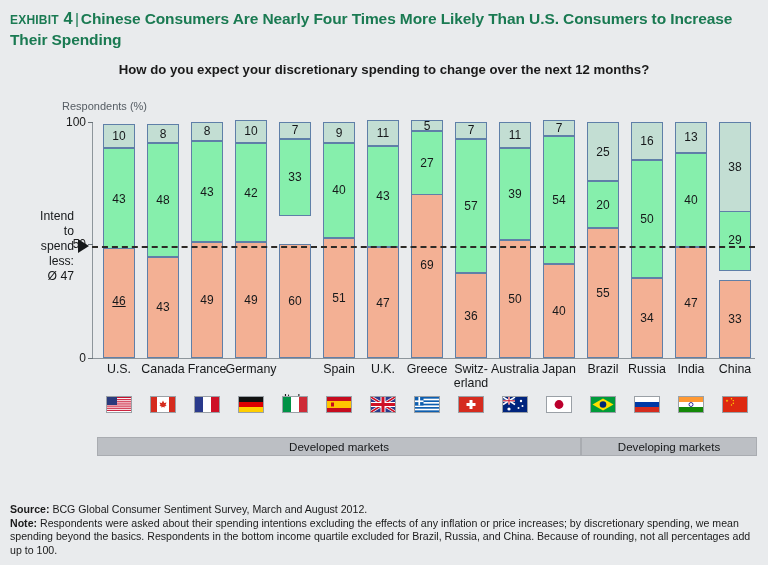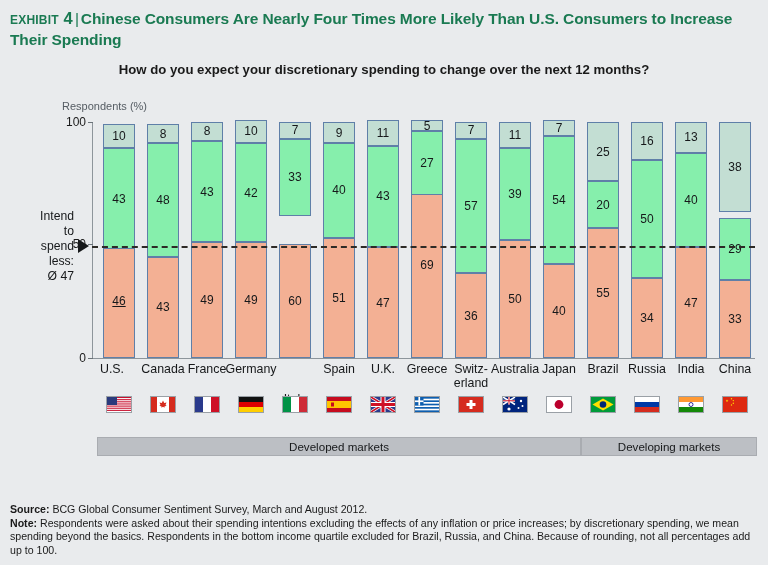--- a/index.html
+++ b/index.html
@@ -410,41 +410,41 @@
             <span>40</span>
           </div>
           <div class="seg seg-more" style="height: 30.68px; bottom: 205.32px;">
             <span>13</span>
           </div>
         </div>
         <div class="bar-col" style="left: 624px; height: 236px;">
           <div class="seg seg-less" style="height: 77.88px; bottom: 0px;">
             <span>33</span>
           </div>
-          <div class="seg seg-same" style="height: 62px; bottom: 78px;">
+          <div class="seg seg-same" style="height: 62px; bottom: 87px;">
             <span>29</span>
           </div>
           <div class="seg seg-more" style="height: 89.68px; bottom: 146.32px;">
             <span>38</span>
           </div>
         </div>
       </div>
 
     <div id="avg-line"></div>
     <div id="avg-marker"></div>
     <div id="avg-label">
       <div>Intend</div>
       <div>to</div>
       <div>spend</div>
       <div>less:</div>
       <div>Ø 47</div>
     </div>
 
     <div id="xlabels">
-        <div class="xlabel" style="left: 83px;">
+        <div class="xlabel" style="left: 90px;">
           <div>U.S.</div>
         </div>
         <div class="xlabel" style="left: 134px;">
           <div>Canada</div>
         </div>
         <div class="xlabel" style="left: 178px;">
           <div>France</div>
         </div>
         <div class="xlabel" style="left: 222px;">
           <div>Germany</div>

